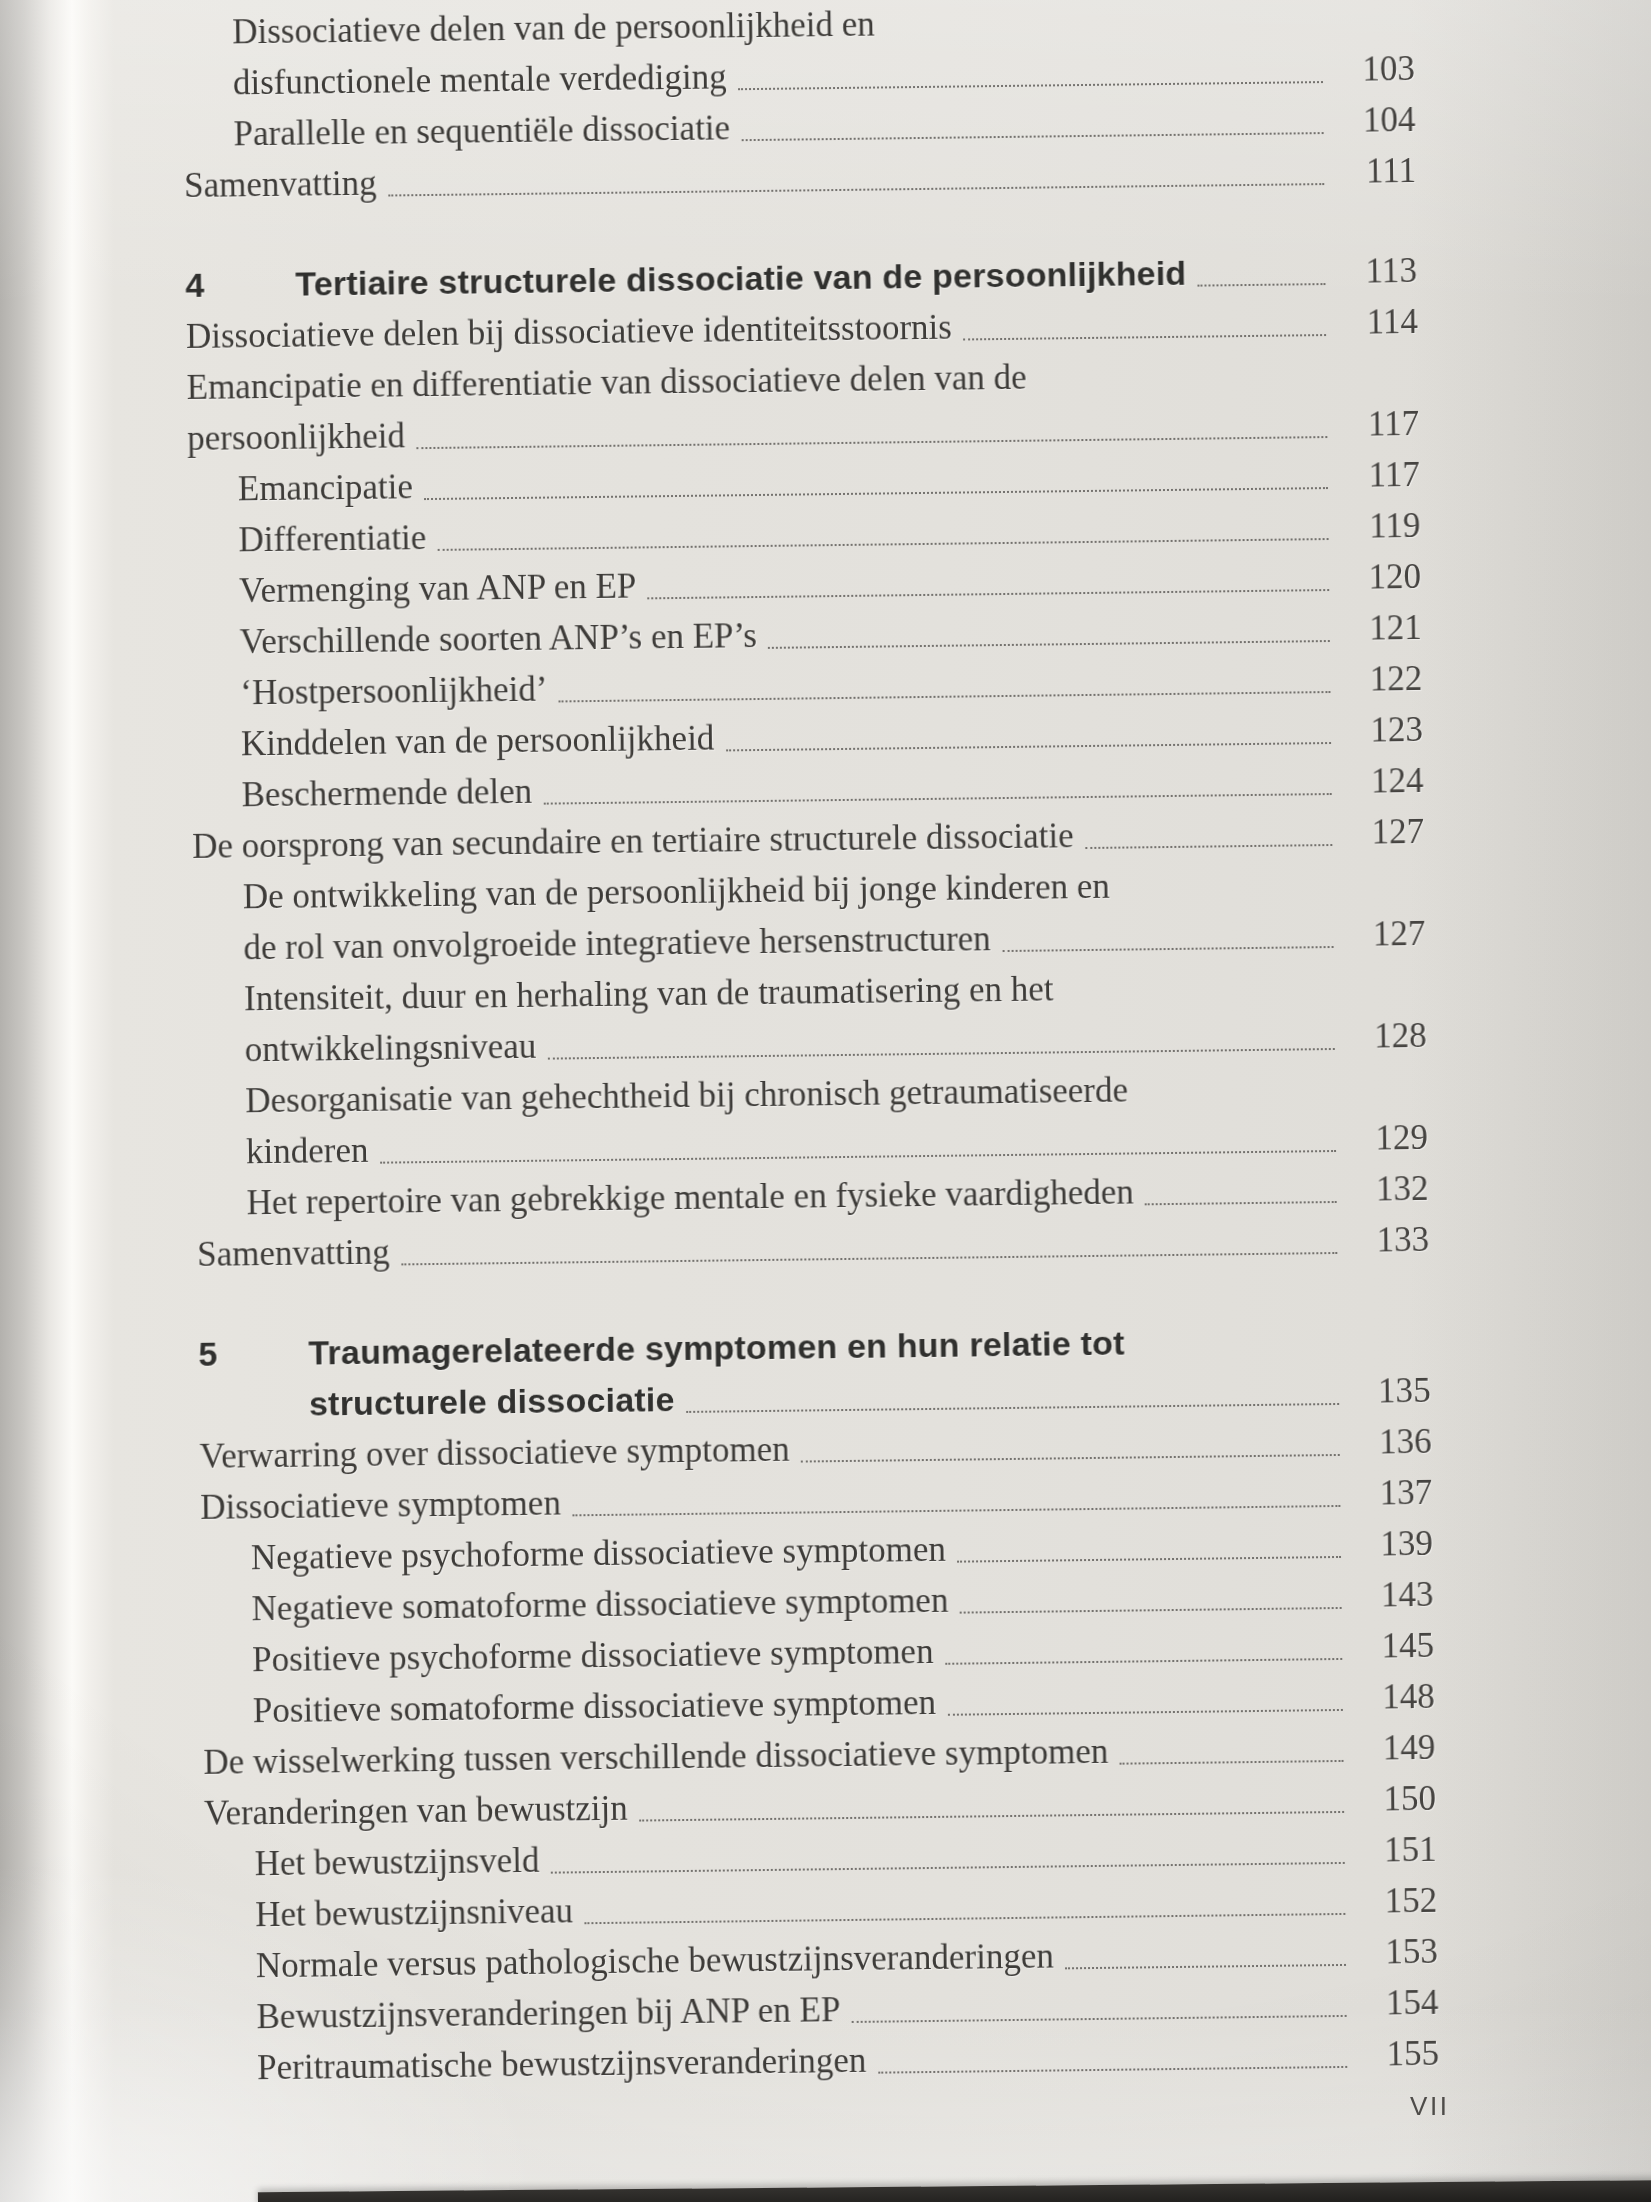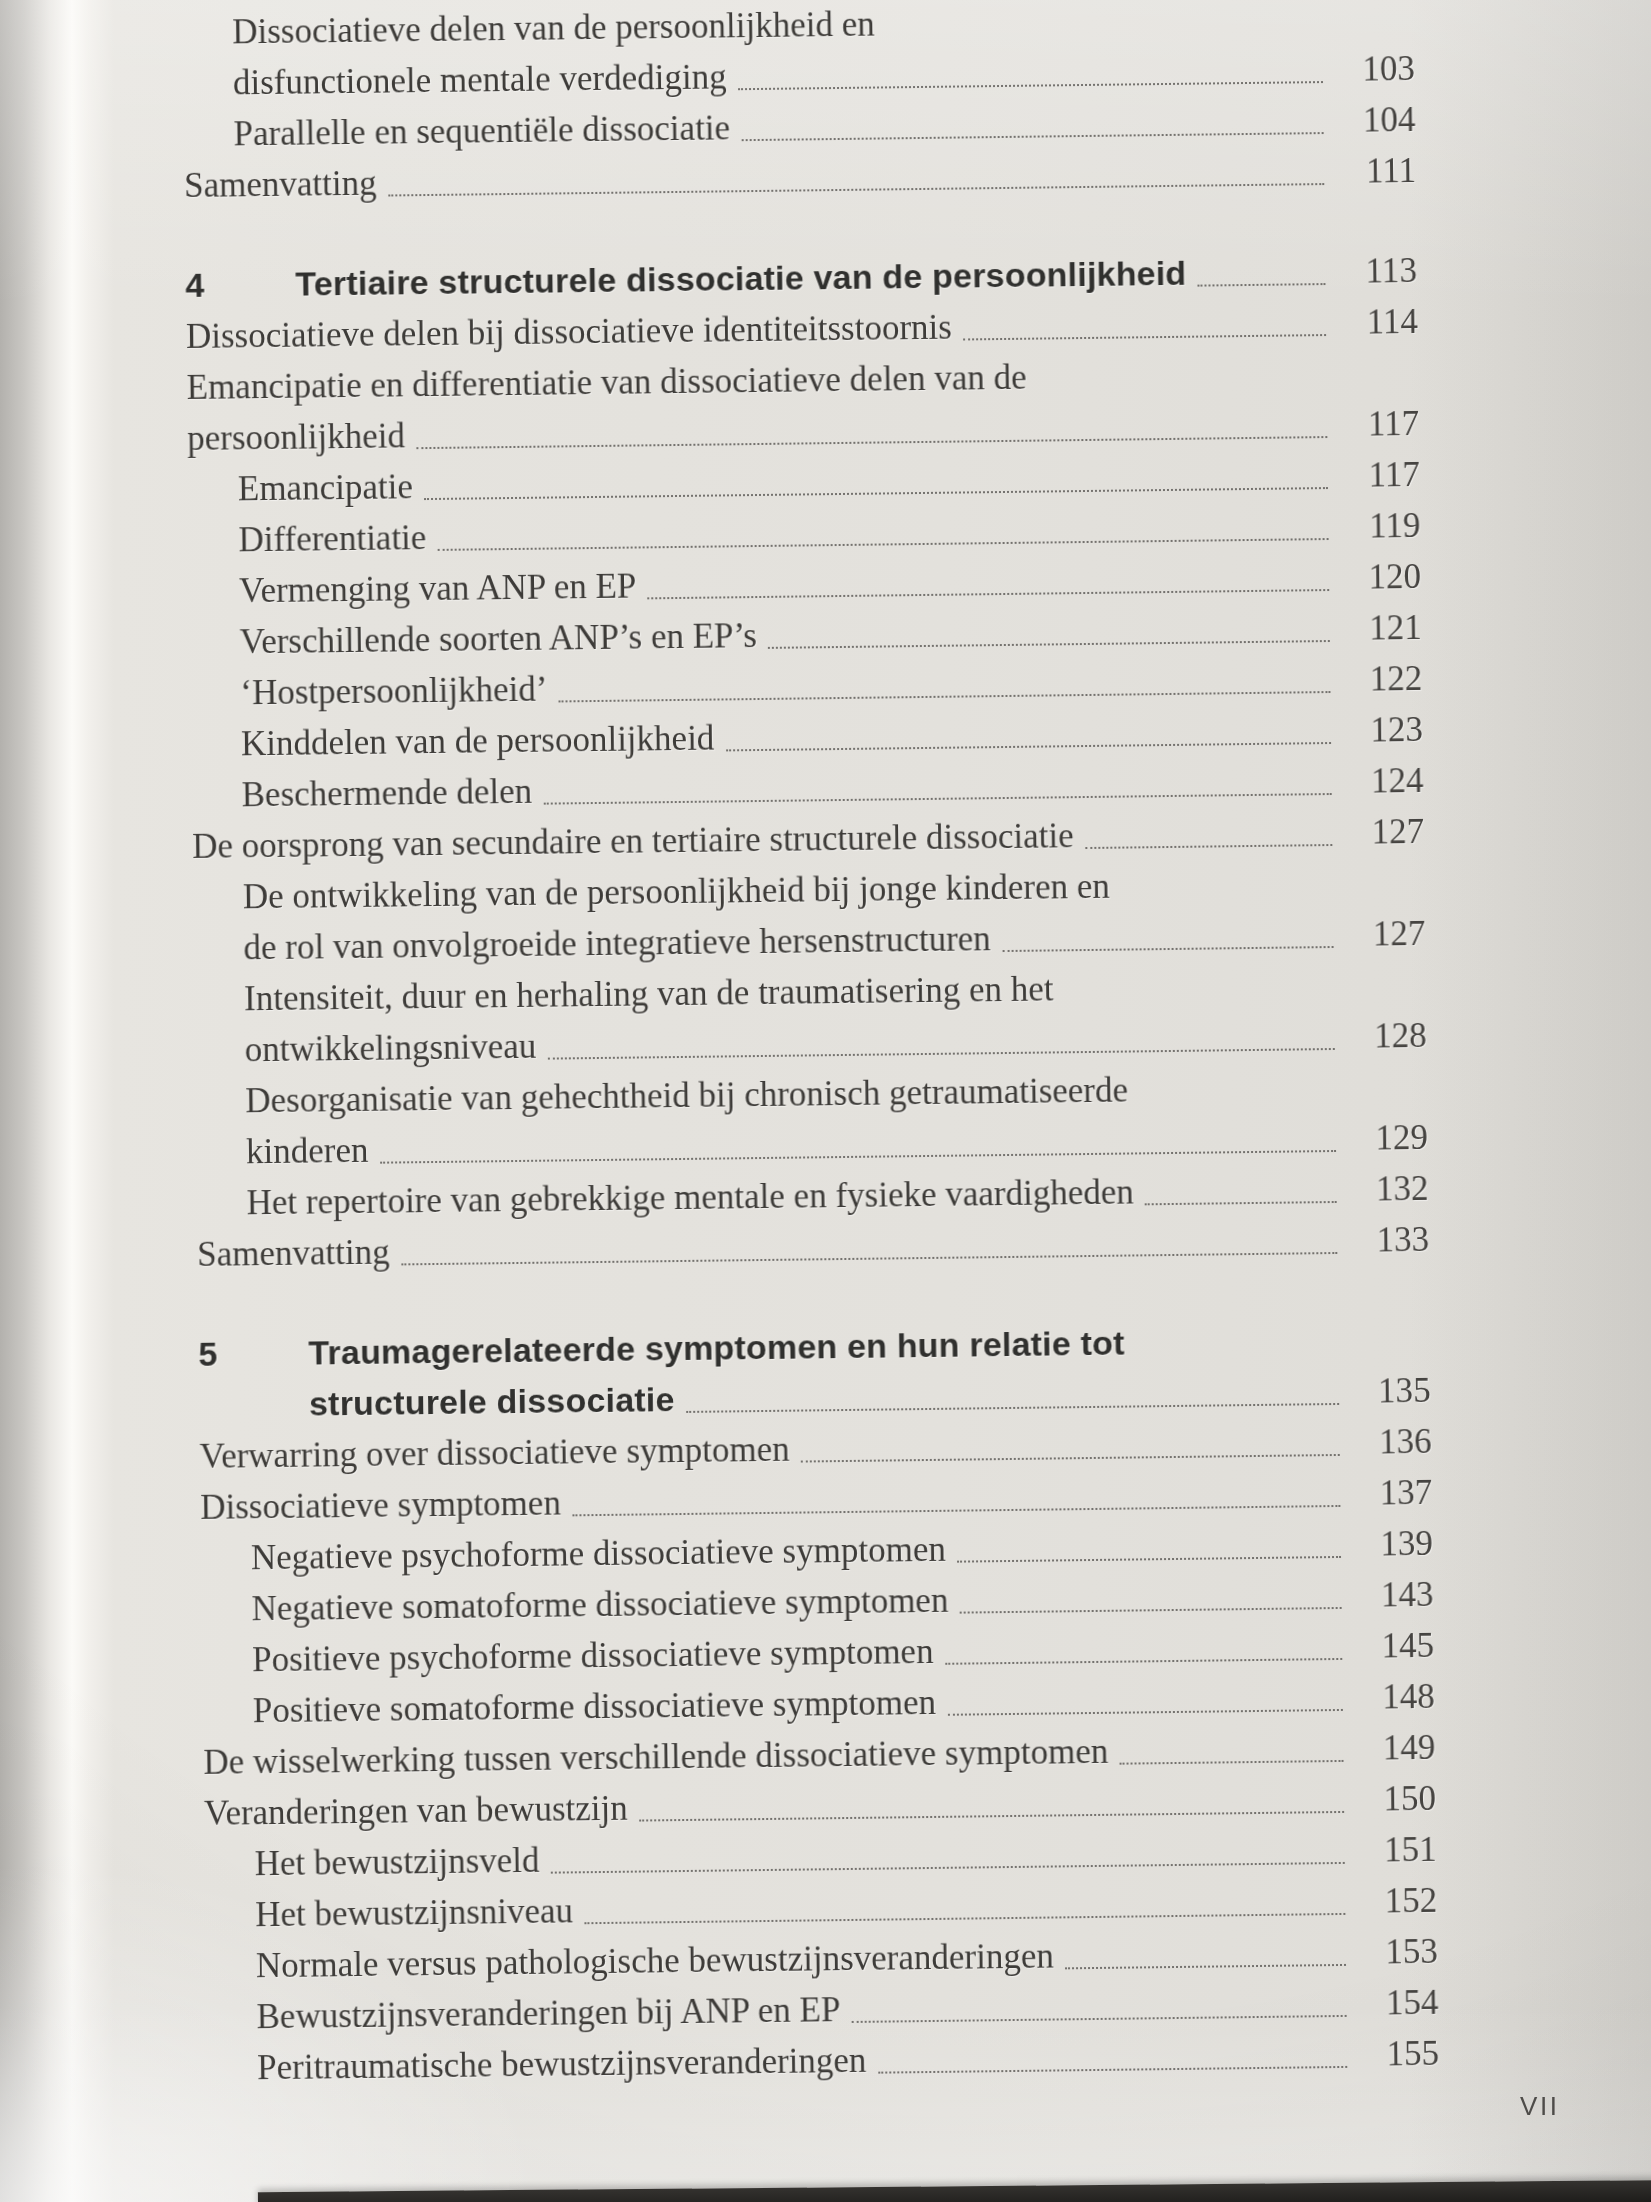--- a/index.html
+++ b/index.html
@@ -74,21 +74,21 @@
     flex: 0 0 auto;
     min-width: 83px;
     text-align: right;
     font-family: "Liberation Serif", "DejaVu Serif", serif;
     font-weight: 400;
     font-size: 35px;
     color: #454340;
   }
   .folio {
     position: absolute;
-    left: 1520px; top: 2091px;
+    left: 1410px; top: 2091px;
     font-family: "Liberation Sans", "DejaVu Sans", sans-serif;
     font-size: 26px;
     letter-spacing: 2.6px;
     color: #4e4c49;
     filter: blur(0.3px);
   }
 </style>
 </head>
 <body>
 

